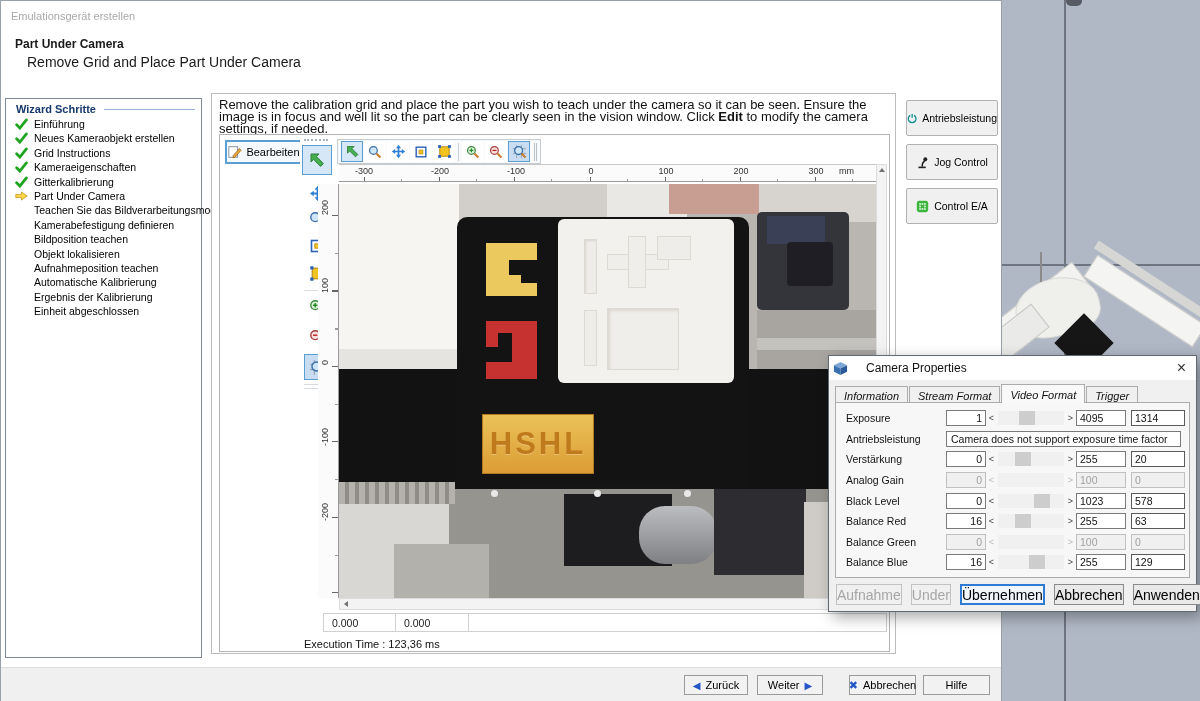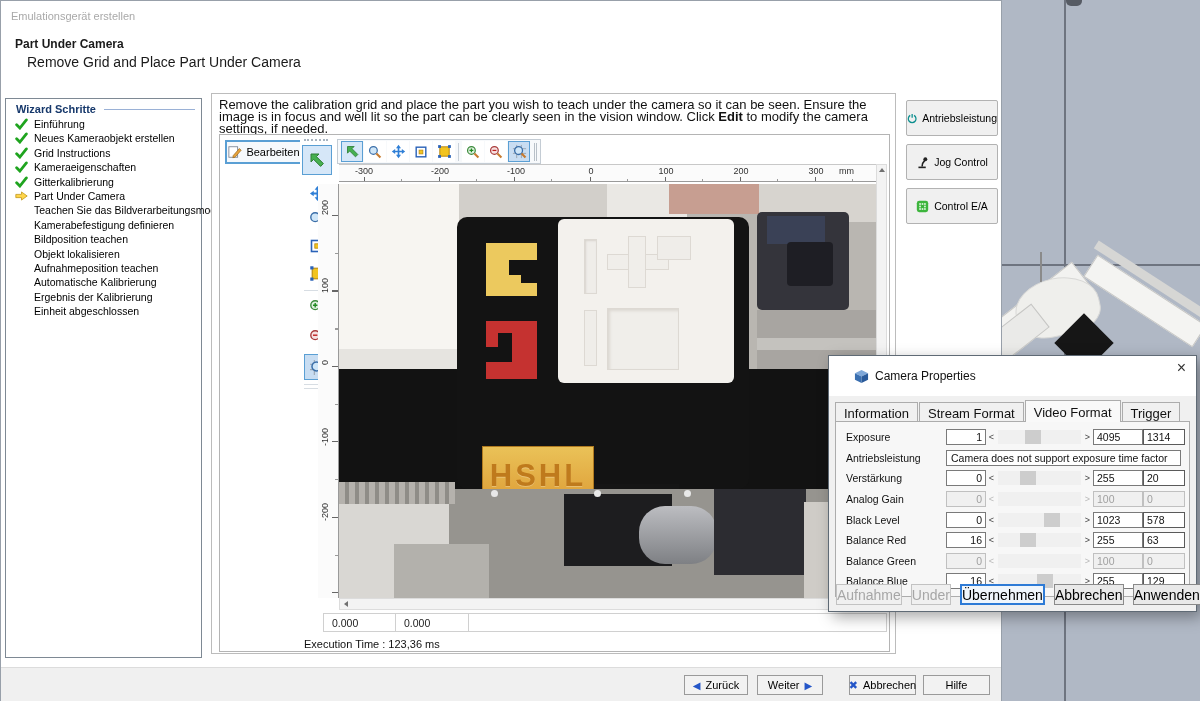--- a/index.html
+++ b/index.html
@@ -119,35 +119,35 @@
   
   .footer { position:absolute; left:0; top:666px; width:1000px; height:34px; background:#f0f0f0;
             border-top:1px solid #dcdcdc; }
   .f-btn { position:absolute; top:7px; height:20px; background:#f2f2f2; border:1px solid #9a9a9a;
            font-size:11px; display:flex; align-items:center; justify-content:center; gap:5px; color:#000; }
   .glyph-blue { color:#2456c8; font-size:10px; }
 
   
   .dialog { position:absolute; left:828px; top:355px; width:369px; height:257px; background:#f0f0f0;
             border:1px solid #5f6a75; box-shadow:5px 5px 14px rgba(0,0,0,.35); z-index:20; }
-  .dlg-title { position:relative; height:40px; background:#ffffff; display:flex; align-items:center;
-               padding-left:25px; gap:6px; font-size:12px; color:#111; }
+  .dlg-title { position:relative; height:24px; background:#ffffff; display:flex; align-items:center;
+               padding-left:4px; gap:18px; font-size:12px; color:#111; }
   .dlg-close { position:absolute; right:10px; top:2px; font-size:16px; color:#333; line-height:20px; }
   .dlg-tabs { display:flex; padding:4px 6px 0 6px; }
-  .dlg-tab { font-size:13px; padding:3px 8px 2px 8px; color:#111; background:#f0f0f0;
-             border:1px solid #acacac; border-bottom:none; margin-right:1px; position:relative; top:2px; }
+  .dlg-tab { font-size:11px; padding:3px 8px 2px 8px; color:#111; background:#f0f0f0;
+             border:1px solid #acacac; border-bottom:none; margin-right:1px; position:relative; top:2px;font-style:italic; }
   .dlg-tab.active { background:#f9f9f9; top:0; padding-top:4px; z-index:2; }
   .dlg-page { margin:0 6px; border:1px solid #acacac; background:#f7f7f7; height:176px;
               padding:5px 4px 0 0; position:relative; top:-1px; }
   .dlg-row { display:flex; align-items:center; height:20.6px; padding-left:10px; }
   .dlg-label { width:100px; font-size:10.5px; color:#111; }
   .box { height:16px; border:1px solid #7a7a7a; background:#fff; font-size:10.5px; padding:1px 3px; color:#111; }
   .box.min { width:40px; text-align:right; }
   .box.max { width:50px; text-align:left; }
-  .box.val { width:42px; border-color:#5a5a5a; }
+  .box.val { width:54px; margin-left:5px; border-color:#5a5a5a; }
   .sl-arrow { width:11px; text-align:center; font-size:9px; color:#444; }
   .sl-arrow.l::before { content:"<"; }
   .sl-arrow.r::before { content:">"; }
   .track { position:relative; flex:1; height:14px; background:#f0f0f0; margin:0 1px; }
   .thumb { position:absolute; top:0; width:16px; height:14px; background:#cdcdcd; }
   .msgbox { flex:1; height:16px; border:1px solid #7a7a7a; background:#fff; font-size:10.5px;
             padding:1px 4px; margin-right:4px; color:#111; white-space:nowrap; overflow:hidden; }
   .dlg-row.disabled .box { background:#f0f0f0; color:#a0a0a0; border-color:#c0c0c0; }
   .dlg-row.disabled .sl-arrow { color:#b8b8b8; }
   .dlg-buttons { position:absolute; left:0; bottom:6px; width:100%; display:flex; gap:9px; padding:0 7px; }
@@ -395,21 +395,21 @@
     <div class="cs" style="left:159px;top:149px;width:14px;height:14px;background:#131313;"></div>
 
     <div class="cs" style="left:219px;top:35px;width:176px;height:164px;background:#f3f1ed;border-radius:6px;"></div>
     <div class="cs" style="left:245px;top:55px;width:13px;height:55px;background:#efede9;border:1px solid #ddd9d3;box-shadow:1px 1px 2px #d8d4ce inset;"></div>
     <div class="cs" style="left:268px;top:70px;width:62px;height:16px;background:#f0eeea;border:1px solid #ddd9d3;"></div>
     <div class="cs" style="left:289px;top:52px;width:18px;height:52px;background:#f0eeea;border:1px solid #ddd9d3;"></div>
     <div class="cs" style="left:318px;top:52px;width:34px;height:24px;background:#efede9;border:1px solid #ddd9d3;"></div>
     <div class="cs" style="left:245px;top:126px;width:13px;height:56px;background:#efede9;border:1px solid #ddd9d3;"></div>
     <div class="cs" style="left:268px;top:124px;width:72px;height:62px;background:#f0eeea;border:1px solid #ddd9d3;box-shadow:2px 2px 3px #dcd8d2 inset;"></div>
 
-    <div class="cs hshl-label" style="left:143px;top:230px;width:112px;height:60px;background:linear-gradient(#eac258,#dd9c35);border:1px solid #b07a20;margin-top:32px;">
+    <div class="cs hshl-label" style="left:143px;top:230px;width:112px;height:60px;background:linear-gradient(#eac258,#dd9c35);border:1px solid #b07a20;">
       <span>HSHL</span>
     </div>
 
     <div class="cs" style="left:0;top:305px;width:537px;height:109px;background:#96948f;"></div>
     <div class="cs" style="left:0;top:298px;width:116px;height:22px;background:repeating-linear-gradient(90deg,#b5b2ad 0 6px,#8f8d88 6px 10px);"></div>
     <div class="cs" style="left:0;top:320px;width:110px;height:94px;background:#d9d7d3;"></div>
     <div class="cs" style="left:55px;top:360px;width:95px;height:54px;background:#b3b1ac;"></div>
     <div class="cs" style="left:225px;top:310px;width:108px;height:72px;background:#1d1d1f;"></div>
     <div class="cs" style="left:300px;top:322px;width:78px;height:58px;background:linear-gradient(#bcbdc1,#7e8084);border-radius:26px;"></div>
     <div class="cs" style="left:375px;top:305px;width:92px;height:86px;background:#2c2c31;"></div>

